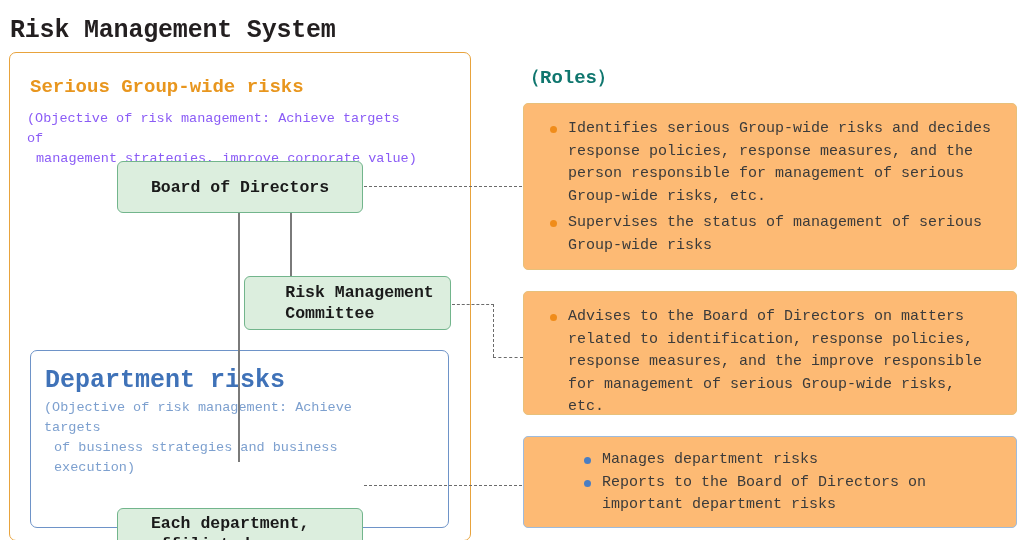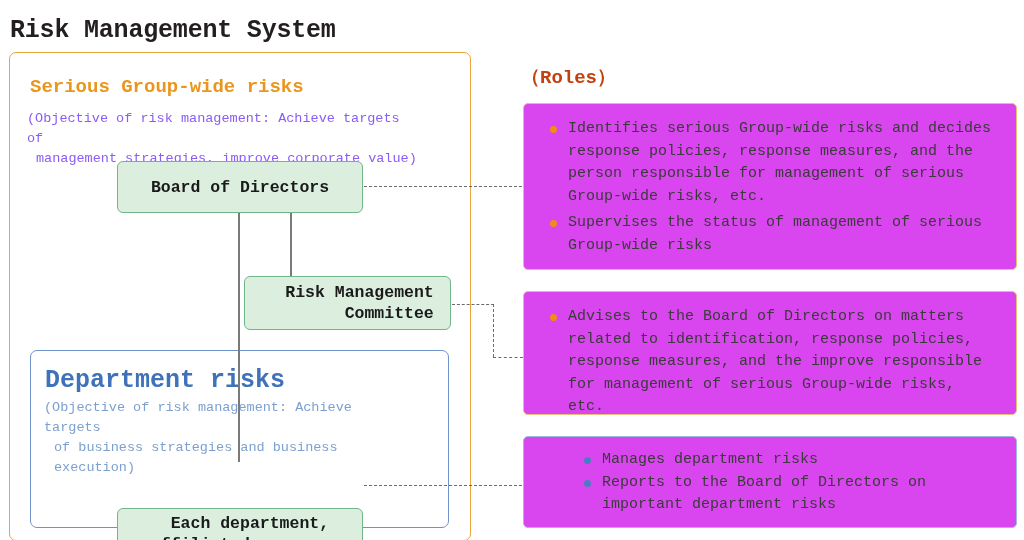--- a/index.html
+++ b/index.html
@@ -47,21 +47,21 @@
     position:absolute;left:44px;top:386px;width:360px;
     font-size:13.5px;color:#7da0cf;line-height:20px;text-align:left;
   }
   .blue-sub .l2{display:block;padding-left:10px;}
 
   
   .node{
     position:absolute;background:#dceede;border:1.2px solid #72b58c;
     border-radius:6px;box-sizing:border-box;
     display:flex;align-items:center;justify-content:center;
-    text-align:right;font-size:16.5px;font-weight:bold;color:#1a1a1a;
+    text-align:left;font-size:16.5px;font-weight:bold;color:#1a1a1a;
     line-height:21px;
   }
   #node-board{left:117px;top:149px;width:246px;height:52px;}
   #node-rmc{left:244px;top:264px;width:207px;height:54px;padding-left:24px;}
   #node-dept{left:117px;top:448px;width:246px;height:52px;margin-top:48px;}
 
   
   .vline{position:absolute;width:2px;background:#7a7a7a;}
   .vline-a{left:238px;top:200px;height:250px;}       
   .vline-b{left:290px;top:200px;height:65px;}        
@@ -71,25 +71,25 @@
   .dash-v{position:absolute;width:0;border-left:1.8px dashed #6b6b6b;}
   .d-board{left:364px;top:174px;width:158px;}
   .d-rmc-1{left:452px;top:292px;width:42px;}
   .d-rmc-v{left:493px;top:292px;height:53px;}
   .d-rmc-2{left:493px;top:345px;width:30px;}
   .d-dept{left:364px;top:473px;width:158px;}
 
   
   .roles-title{
     position:absolute;left:521px;top:52px;
-    font-size:19px;font-weight:bold;color:#c2410c;white-space:nowrap;
+    font-size:19px;font-weight:bold;color:#0f766e;white-space:nowrap;
   }
   .roles-box{
     position:absolute;left:523px;width:494px;
-    border:1.3px solid #e8c07a;border-radius:5px;background:#d946ef;
+    border:1.3px solid #e8c07a;border-radius:5px;background:#fdba74;
     box-sizing:border-box;
   }
   .roles-box.blue{border-color:#9dbbdd;}
   #roles-1{top:91px;height:167px;}
   #roles-2{top:279px;height:124px;}
   #roles-3{top:424px;height:92px;padding-left:34px;}
 
   .bullets{list-style:none;margin:0;padding:0;}
   #roles-1 .bullets{padding:14px 16px 0 24px;}
   #roles-2 .bullets{padding:14px 16px 0 24px;}

